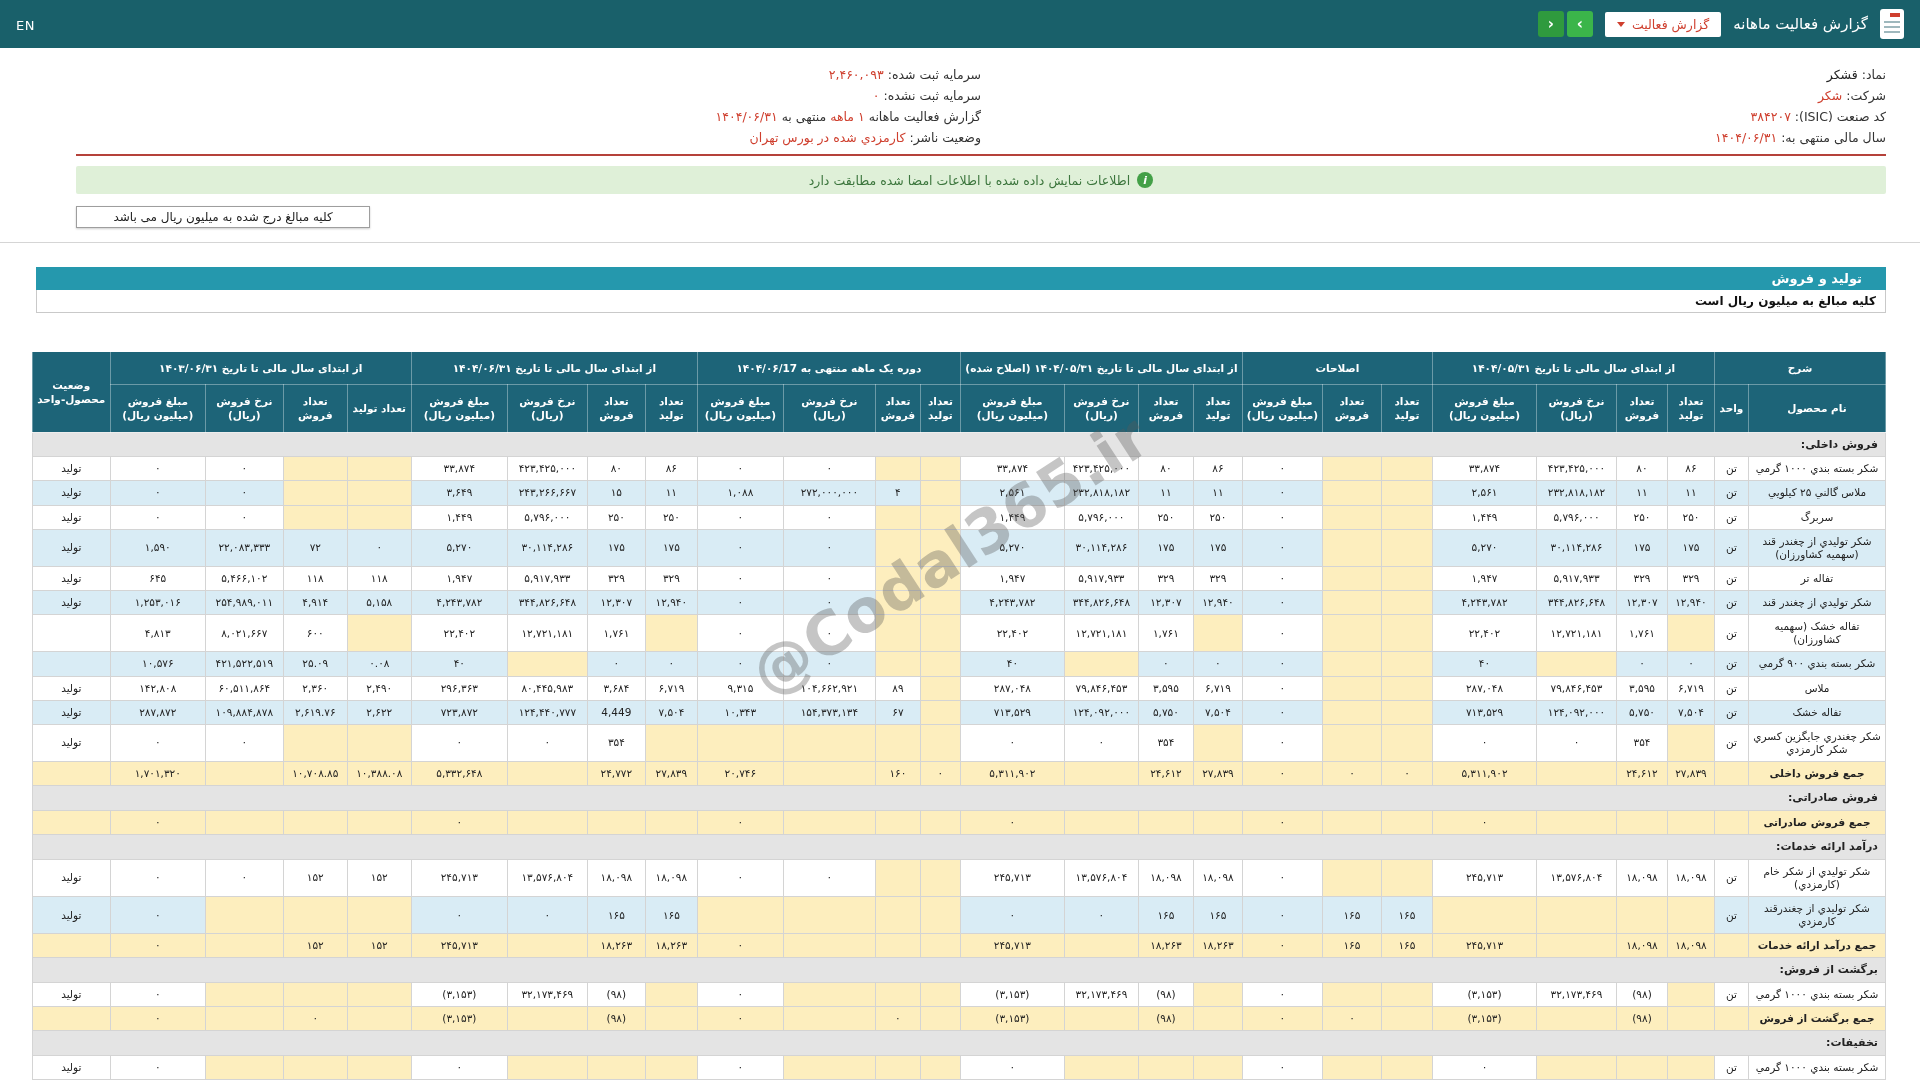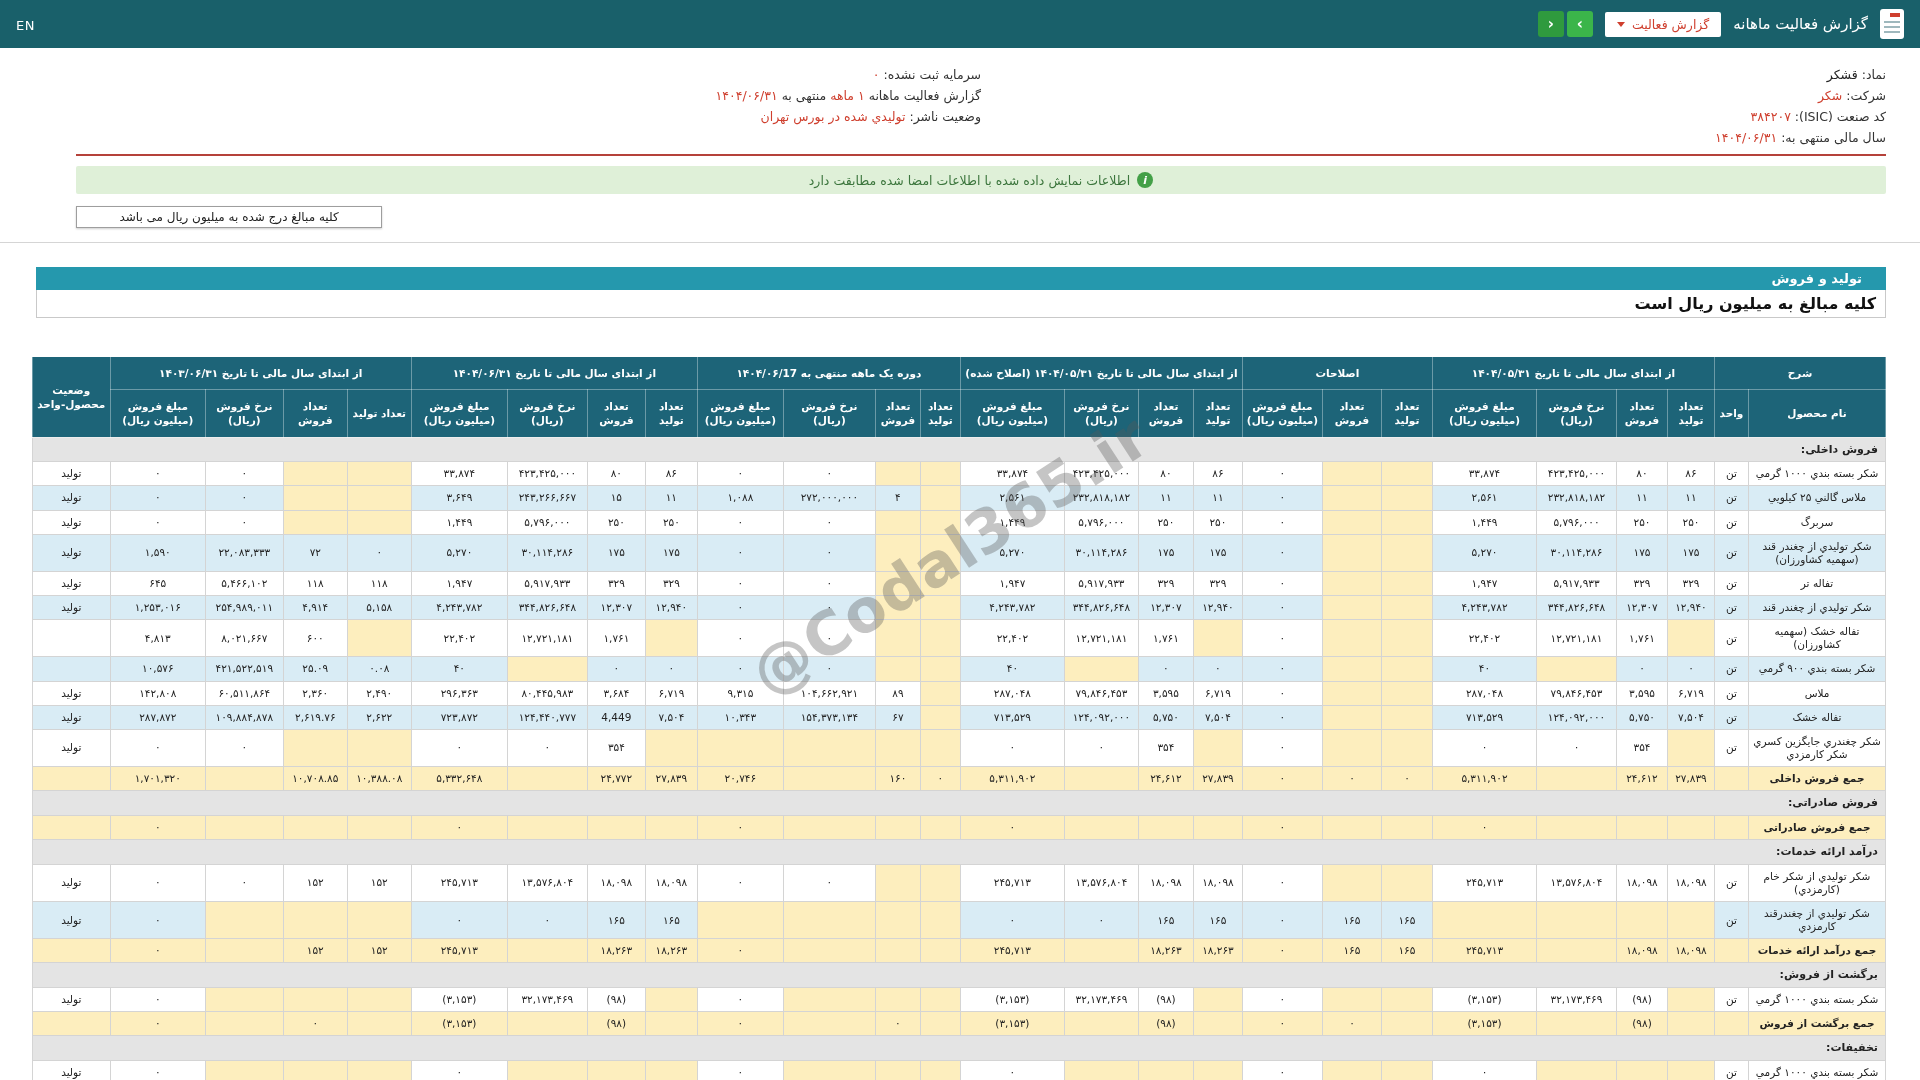--- a/index.html
+++ b/index.html
@@ -32,26 +32,26 @@
   .seg-l{color:#333;}
   .seg-v{color:#cf3f2e;}
   .seg-d{color:#222;}
   
   .alert{margin:10px 34px 0 76px;height:28px;background:#dff0d8;color:#3c763d;font-size:12.5px;
     display:flex;align-items:center;justify-content:center;gap:7px;border-radius:2px;}
   .info-ico{width:16px;height:16px;border-radius:50%;background:#43a047;color:#fff;font-size:11px;font-weight:bold;
     display:flex;align-items:center;justify-content:center;font-style:italic;}
   
   .hint{margin:12px auto 0 76px;width:292px;border:1px solid #9e9e9e;background:#fff;font-size:12px;color:#222;
-    text-align:center;padding:3px 6px;box-shadow:0 1px 2px rgba(0,0,0,.2);}
+    text-align:center;padding:3px 0;box-shadow:0 1px 2px rgba(0,0,0,.2);}
   .divider{margin-top:14px;border:none;border-top:1px solid #d5d5d5;}
   
   .content{margin:24px 34px 0 36px;}
   .section-bar{background:#2598ad;color:#fff;font-weight:bold;font-size:13px;padding:4px 24px;}
-  .subtitle-row{border:1px solid #c9c9c9;border-top:none;background:#fff;font-weight:bold;font-size:16px;color:#111;padding:4px 9px;}
+  .subtitle-row{border:1px solid #c9c9c9;border-top:none;background:#fff;font-weight:bold;font-size:12px;color:#111;padding:4px 9px;}
   
   table.rep{width:100%;border-collapse:collapse;table-layout:fixed;margin-top:38px;font-size:10.5px;}
   table.rep th{background:#1d6478;color:#fff;font-weight:bold;border:1px solid rgba(255,255,255,.35);
     padding:9px 2px;text-align:center;vertical-align:middle;line-height:1.35;word-wrap:break-word;}
   table.rep td{border:1px solid #d4d4d4;padding:5px 3px;color:#222;vertical-align:middle;word-wrap:break-word;line-height:1.25;}
   tr.rw td{background:#fff;}
   tr.rb td{background:#d9ecf5;}
   tr.rt td{background:#fdeebe;}
   td.y{background:#fdeebe !important;}
   tr.sec td{background:#e4e4e4;font-weight:bold;text-align:right;padding-right:7px;font-size:11px;color:#222;}
@@ -85,23 +85,24 @@
 </header>
 
 <section class="info-panel">
   <div class="info-col">
       <div class="info-row"><span class="seg-l">نماد:  </span><span class="seg-d">قشکر</span></div>
       <div class="info-row"><span class="seg-l">شرکت:  </span><span class="seg-v">شکر</span></div>
       <div class="info-row"><span class="seg-l">کد صنعت (ISIC):  </span><span class="seg-v">۳۸۴۲۰۷</span></div>
       <div class="info-row"><span class="seg-l">سال مالی منتهی به:  </span><span class="seg-v">۱۴۰۴/۰۶/۳۱</span></div>
     </div>
   <div class="info-col">
+      <div class="info-row"><span class="seg-l">سرمایه ثبت شده:  </span><span class="seg-v">۲,۴۶۰,۰۹۳</span></div>
       <div class="info-row"><span class="seg-l">سرمایه ثبت نشده:  </span><span class="seg-v">۰</span></div>
       <div class="info-row"><span class="seg-l">گزارش فعالیت ماهانه </span><span class="seg-v">۱ ماهه</span><span class="seg-l"> منتهی به </span><span class="seg-v">۱۴۰۴/۰۶/۳۱</span></div>
-      <div class="info-row"><span class="seg-l">وضعیت ناشر:  </span><span class="seg-v">توليدي شده در بورس تهران</span></div>
+      <div class="info-row"><span class="seg-l">وضعیت ناشر:  </span><span class="seg-v">کارمزدي شده در بورس تهران</span></div>
     </div>
 </section>
 
 <div class="alert">
   <span class="info-ico">i</span>
   <span>اطلاعات نمایش داده شده با اطلاعات امضا شده مطابقت دارد</span>
 </div>
 
 <div class="hint">کلیه مبالغ درج شده به میلیون ریال می باشد</div>
 

